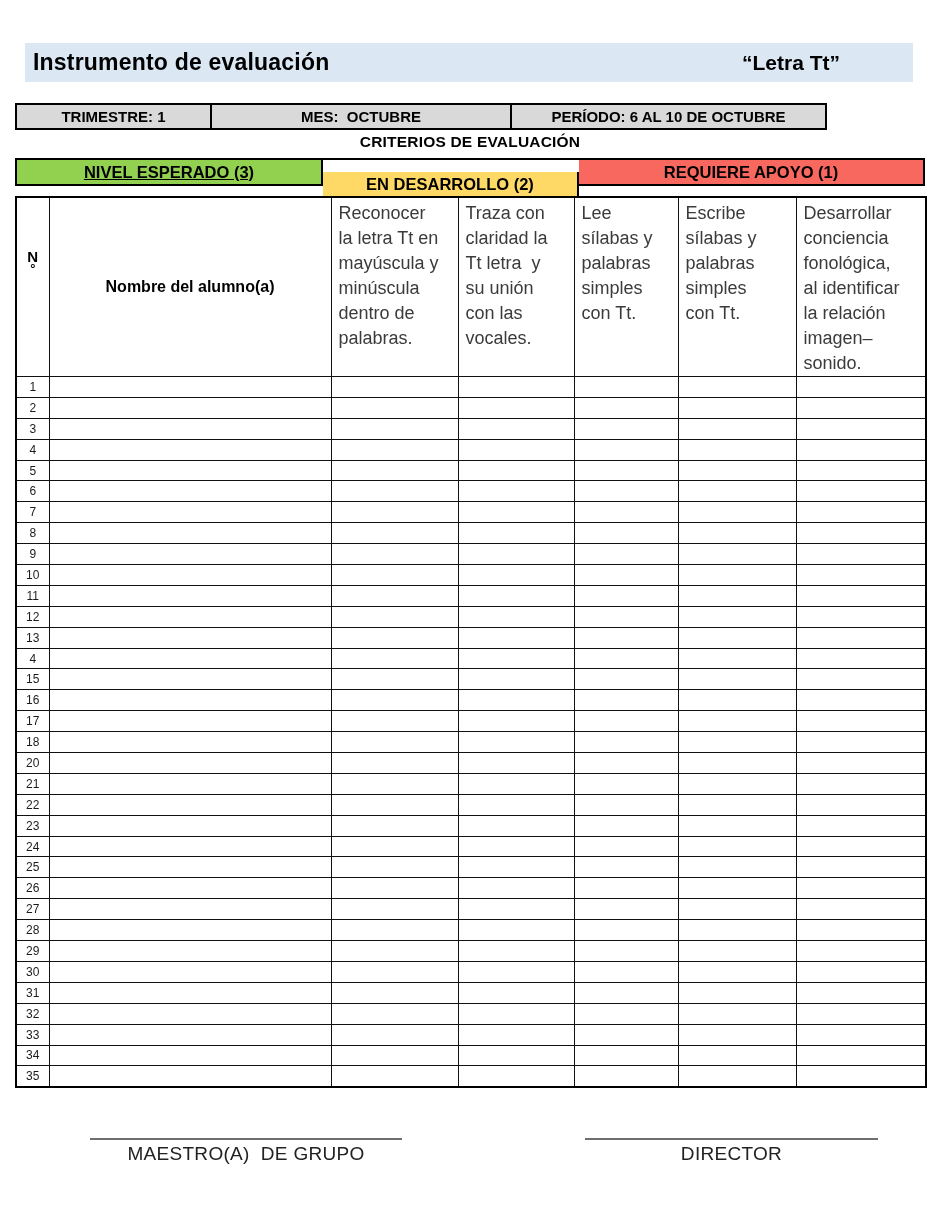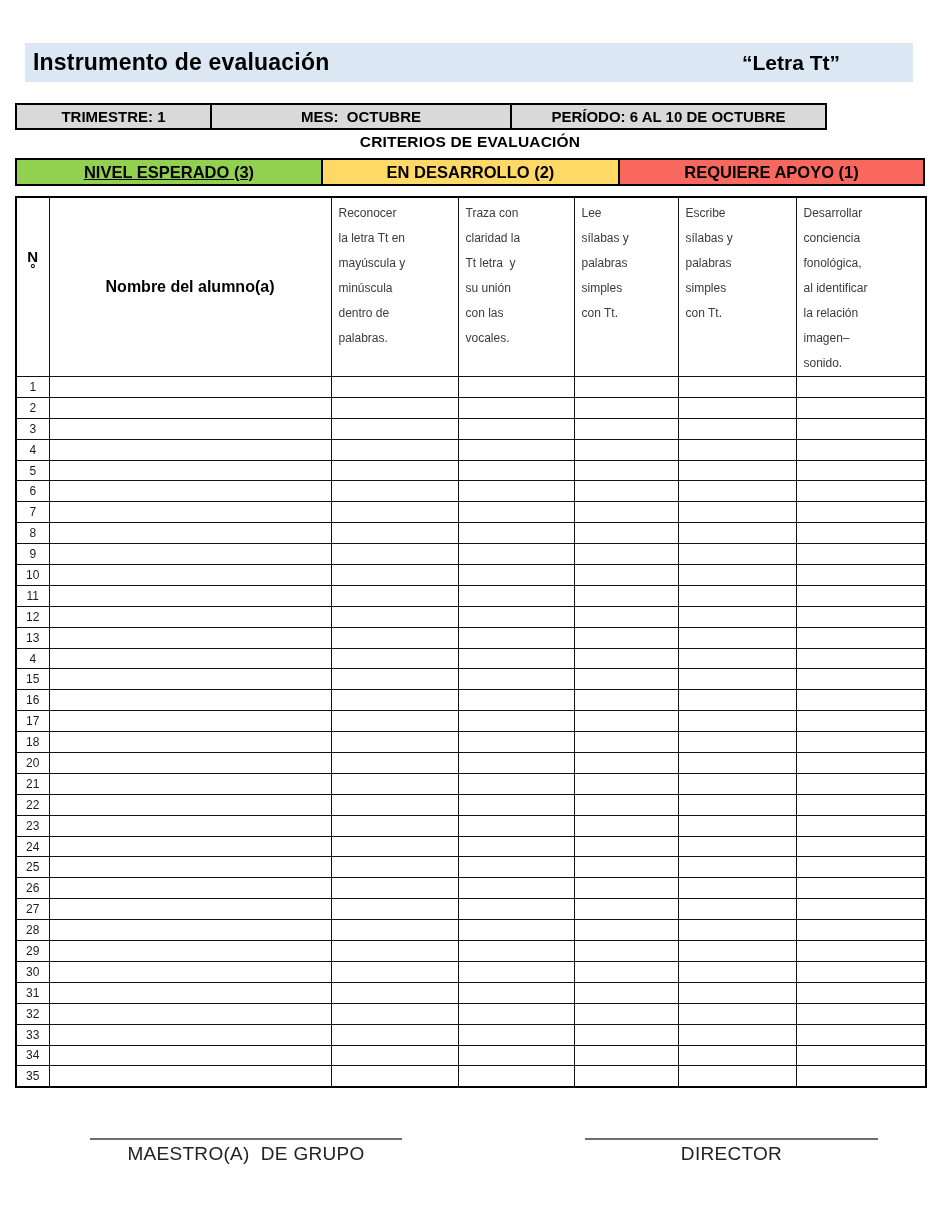--- a/index.html
+++ b/index.html
@@ -42,39 +42,39 @@
     position:absolute; left:15px; top:158px; width:910px; height:28px;
     border:2px solid #000; display:flex;
   }
   .level-cell {
     display:flex; align-items:center; justify-content:center;
     font-size:16.5px; font-weight:bold; height:100%;
     border-right:2px solid #000;
   }
   .level-cell:last-child { border-right:none; }
   .level-cell.l0 { width:306px;text-decoration:underline; }
-  .level-cell.l1 { width:297px; }
+  .level-cell.l1 { width:256px;margin-top:12px; }
   .level-cell.l2 { flex:1; }
 
   
   .eval-table {
     position:absolute; left:15px; top:196px; width:910px;
     border-collapse:collapse; table-layout:fixed;
     border:2px solid #000;
   }
   .eval-table th, .eval-table td { border:1.5px solid #111; }
   .eval-table thead th { height:179px; background:#fff; }
   th.num-col  { width:33px; vertical-align:top; padding-top:52px; }
   th.num-col span { display:block; text-align:center; font-size:15px; font-weight:bold; line-height:14px; }
   th.num-col span.deg { font-size:13px; line-height:10px; }
   th.name-col { width:282px; vertical-align:middle; 
                 text-align:center; font-size:16px; font-weight:bold; }
   th.crit-col {
     background:#eeeeee; vertical-align:top; text-align:left;
-    font-weight:400; font-size:12px; line-height:25px; color:#3b3b3b;
+    font-weight:400; font-size:18px; line-height:25px; color:#3b3b3b;
     padding:3px 4px 0 7px; white-space:pre-wrap;
   }
   th.crit-0 { width:127px; }
   th.crit-1 { width:116px; }
   th.crit-2 { width:104px; }
   th.crit-3 { width:118px; }
   th.crit-4 { width:130px; }
   .eval-table tbody td { height:20.9px; padding:0; background:#fff; }
   td.num-cell {
     text-align:center; font-size:12px; color:#1c1c1c;

